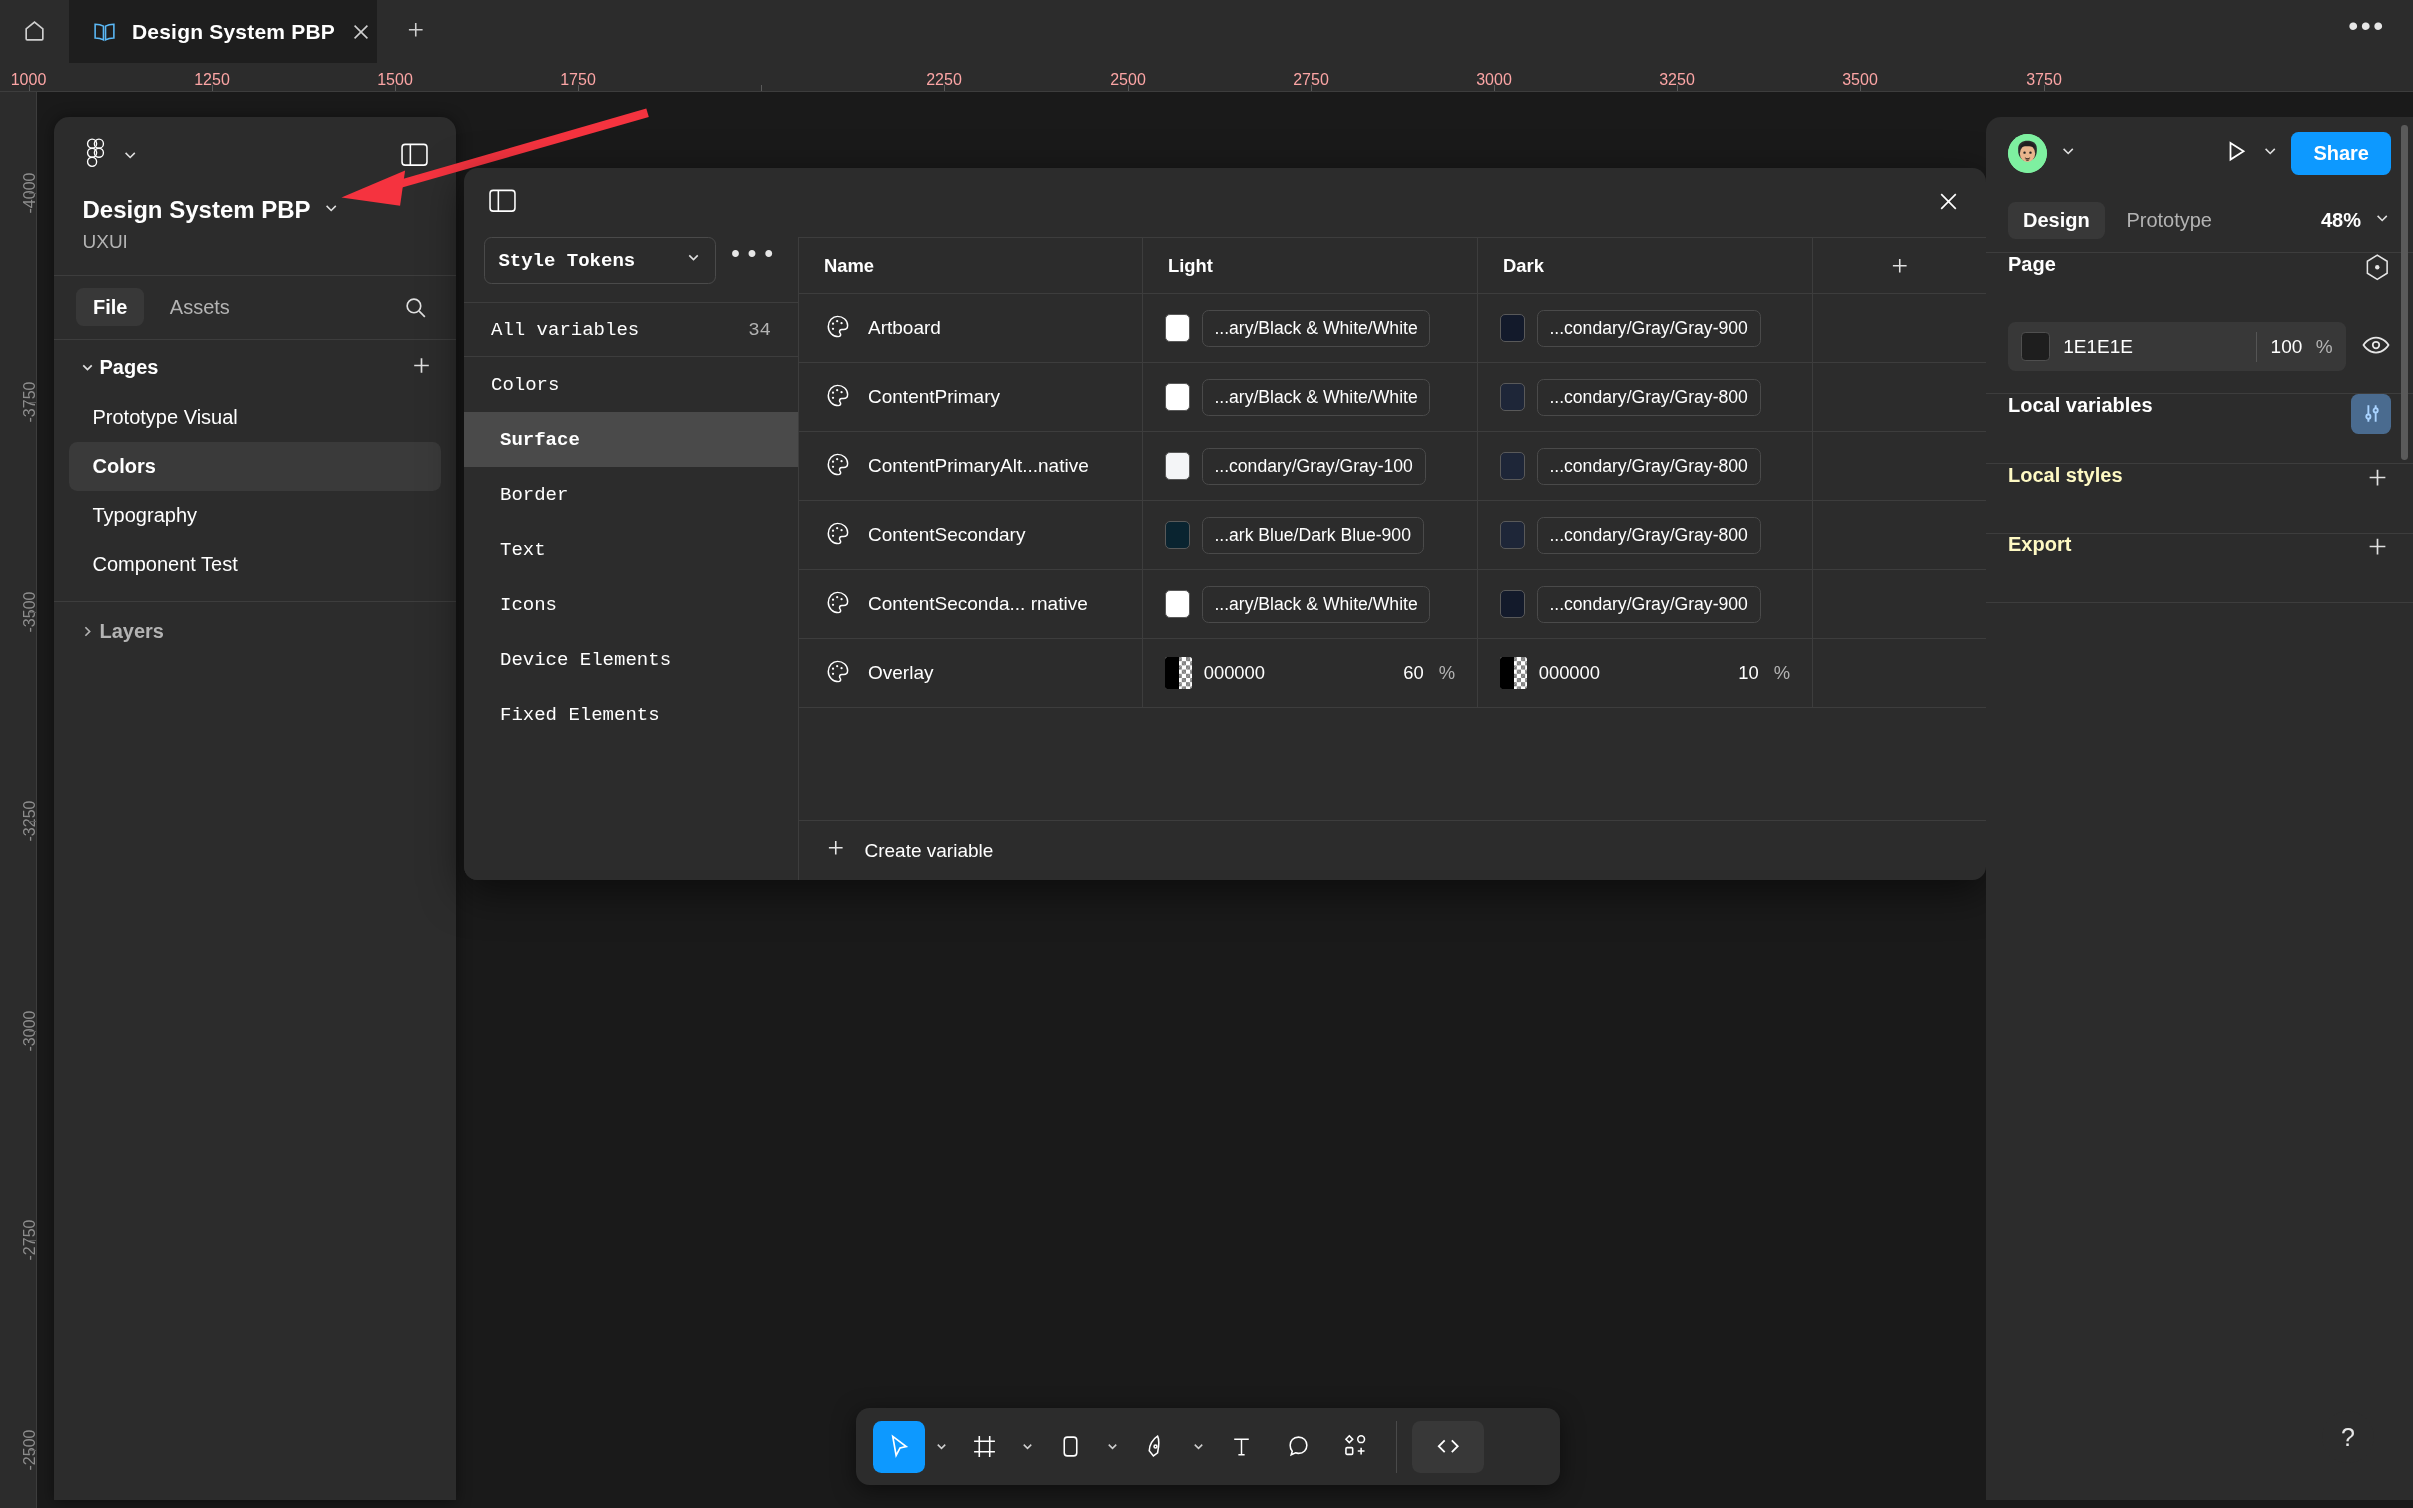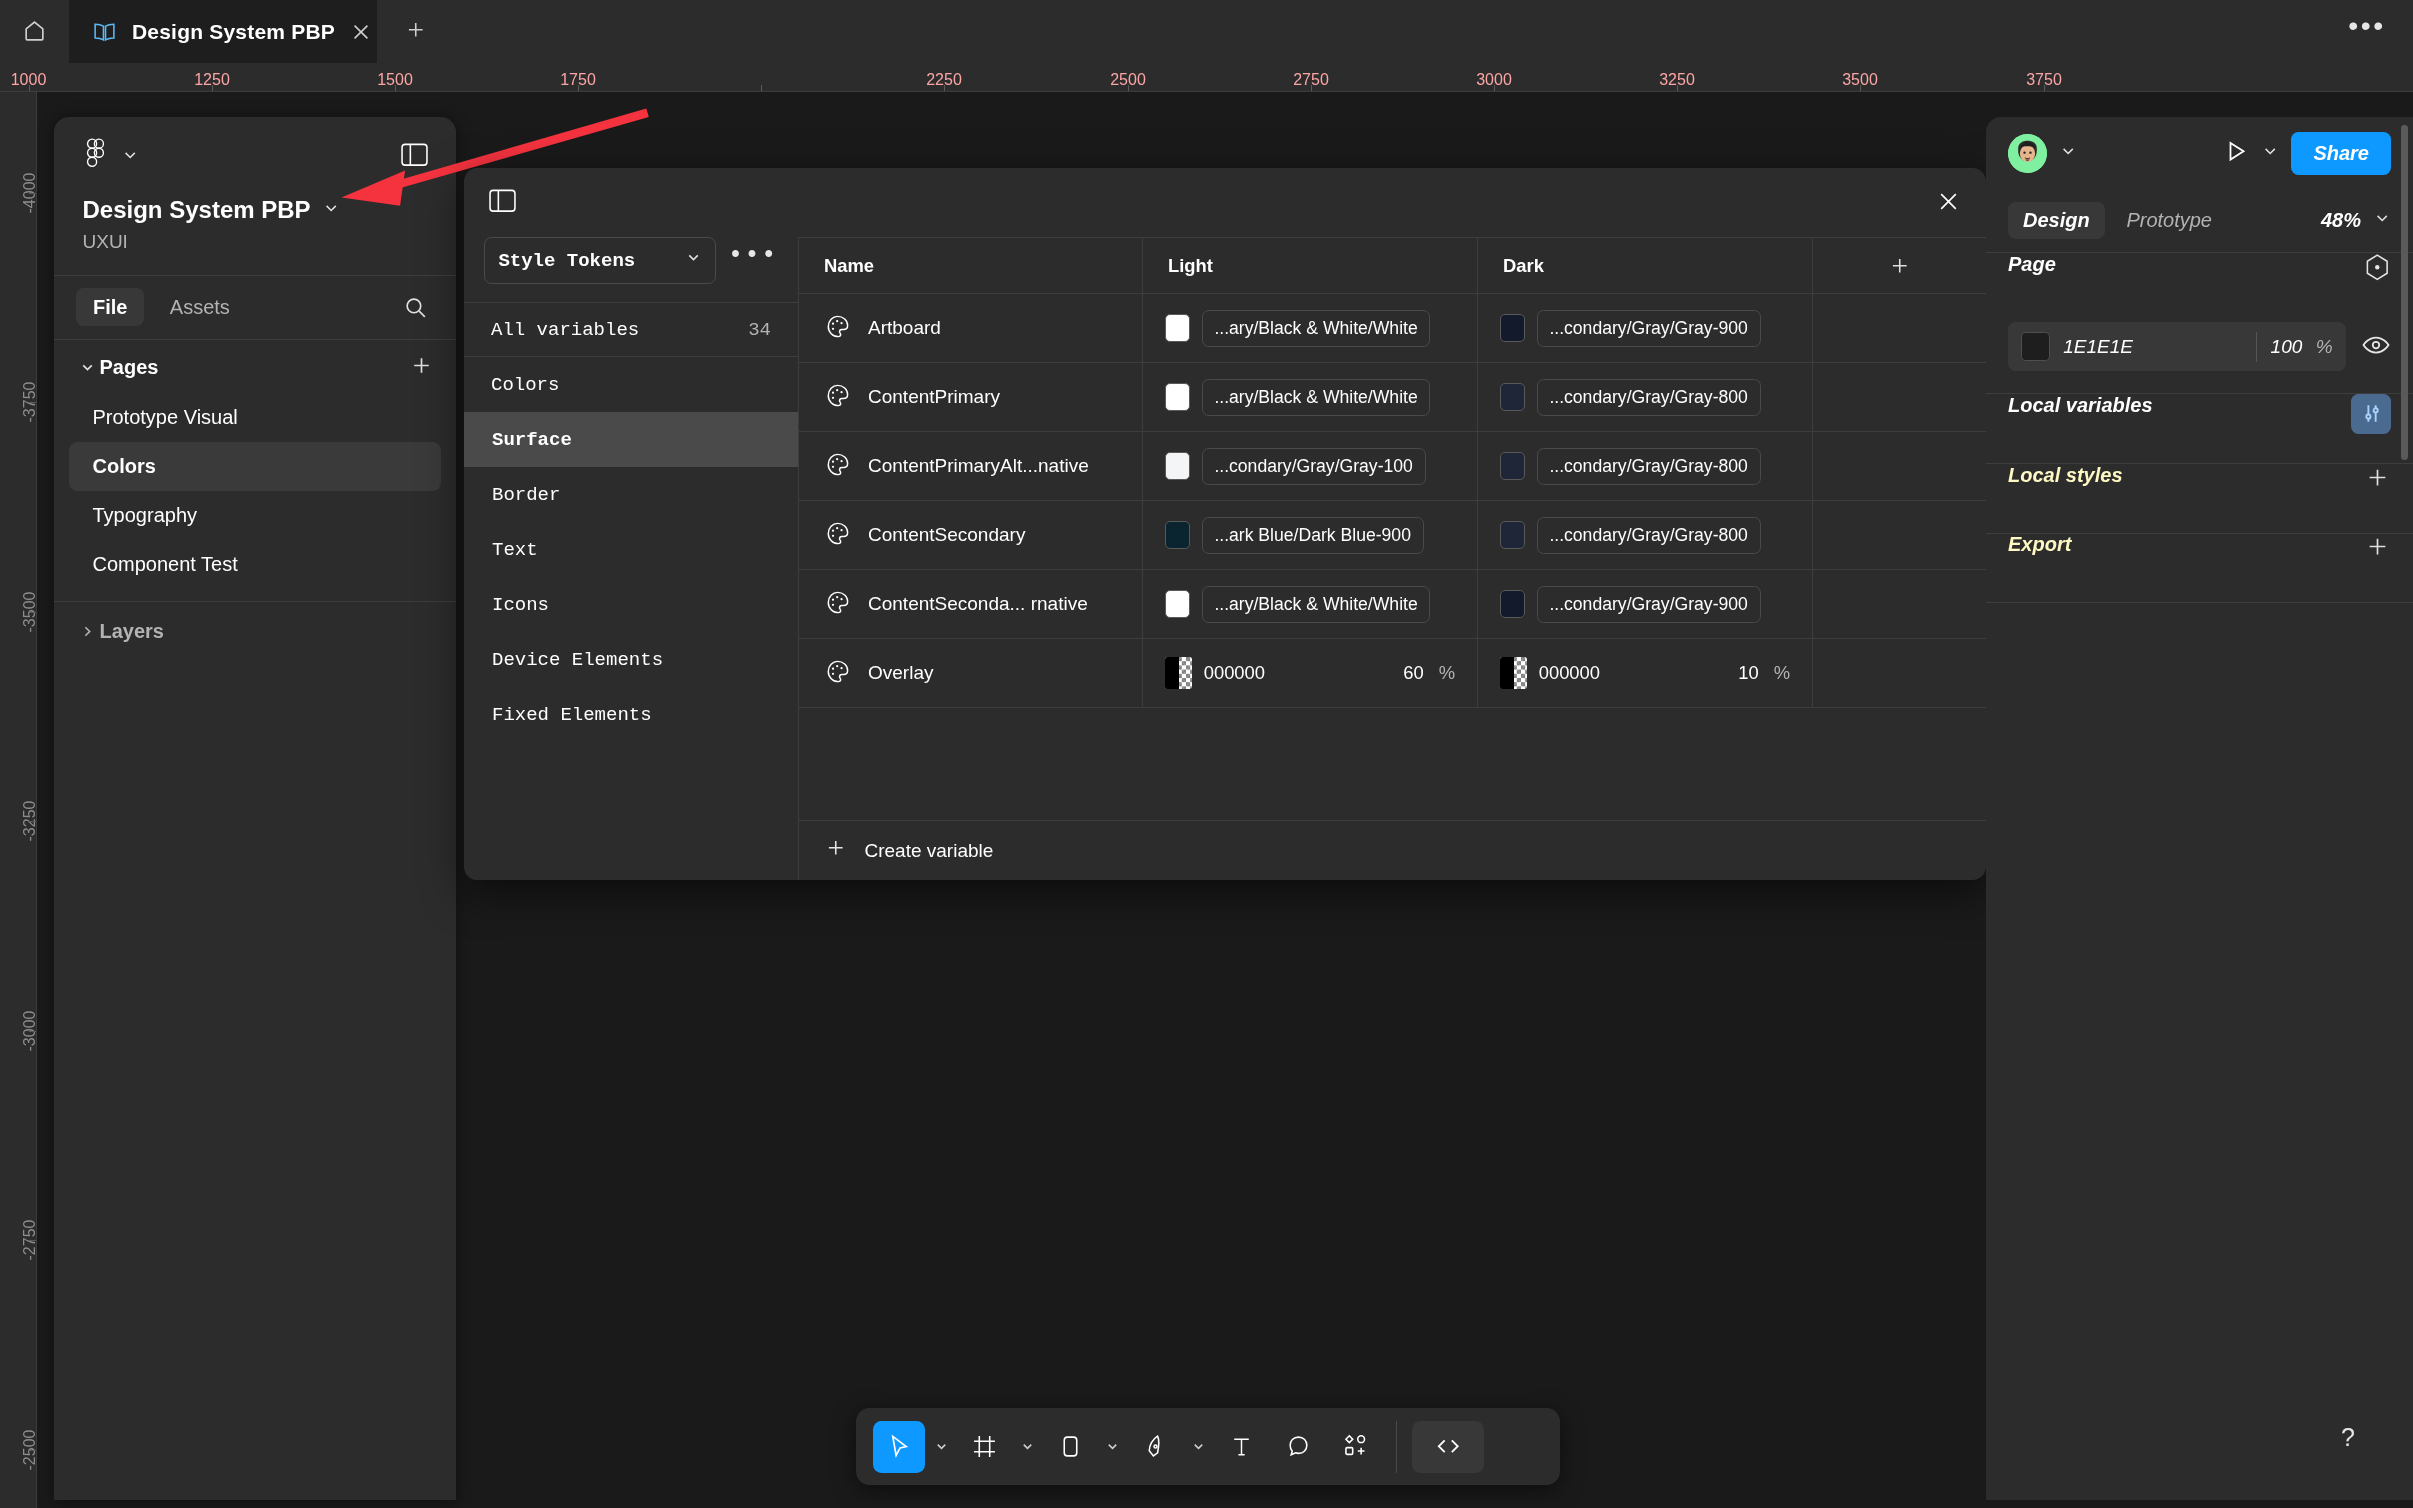--- a/index.html
+++ b/index.html
@@ -129,21 +129,21 @@
   .mv-allrow {
     height: 55px; display:flex; align-items:center; padding: 0 27px;
     border-top: 0.8px solid #3d3d3d; border-bottom: 0.8px solid #3d3d3d;
     font-size: 19px;
   }
   .mv-allrow .cnt { margin-left: auto; color: #b3b3b3; }
   .mv-item {
     height: 55px; display: flex; align-items: center; font-size: 19px;
     padding-left: 27px;
   }
-  .mv-item.sub { padding-left: 28px; }
+  .mv-item.sub { padding-left: 36px; }
   .mv-item.active { background: #4a4a4a; font-weight: bold; }
 
   .mv-table { flex: 1; display: flex; flex-direction: column; min-width: 0; }
   .tbl-head {
     display: flex; height: 57px; border-top: 0.8px solid #3d3d3d; border-bottom: 0.8px solid #3d3d3d;
   }
   .tbl-head .th {
     font-size: 18.4px; font-weight: bold; display:flex; align-items:center; padding-left: 25px;
     border-right: 0.8px solid #3d3d3d;
   }
@@ -186,21 +186,21 @@
   .opacity .pct { font-size: 18.4px; color: #b3b3b3; }
   .tbl-foot {
     height: 60px; border-top: 0.8px solid #3d3d3d; display:flex; align-items:center;
     padding-left: 25px; gap: 17px; font-size: 19px;
   }
 
   
   .rightpanel {
     position: absolute; right: 0; top: 117px; width: 427px; height: 1383px;
     background: #2c2c2c; border-radius: 15px 0 0 0;
-    display: flex; flex-direction: column; font-style: italic;
+    display: flex; flex-direction: column;
   }
   .rp-top { height: 72px; display:flex; align-items:center; padding: 0 22px; gap: 11.7px; }
   .avatar {
     width: 39px; height: 39px; border-radius: 50%; background: #7ef0a0;
     display:flex; align-items:center; justify-content:center; font-size: 23.5px; overflow:hidden;
   }
   .rp-top .grow { flex: 1; }
   .share-btn {
     background: #0d99ff; color: #fff; font-size: 20px; font-weight: bold;
     border-radius: 7.5px; padding: 10px 22px;

